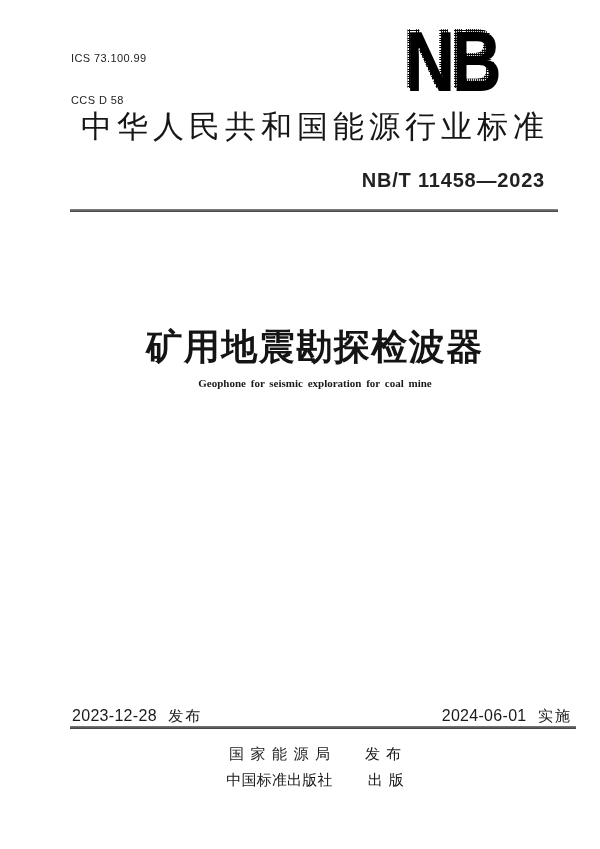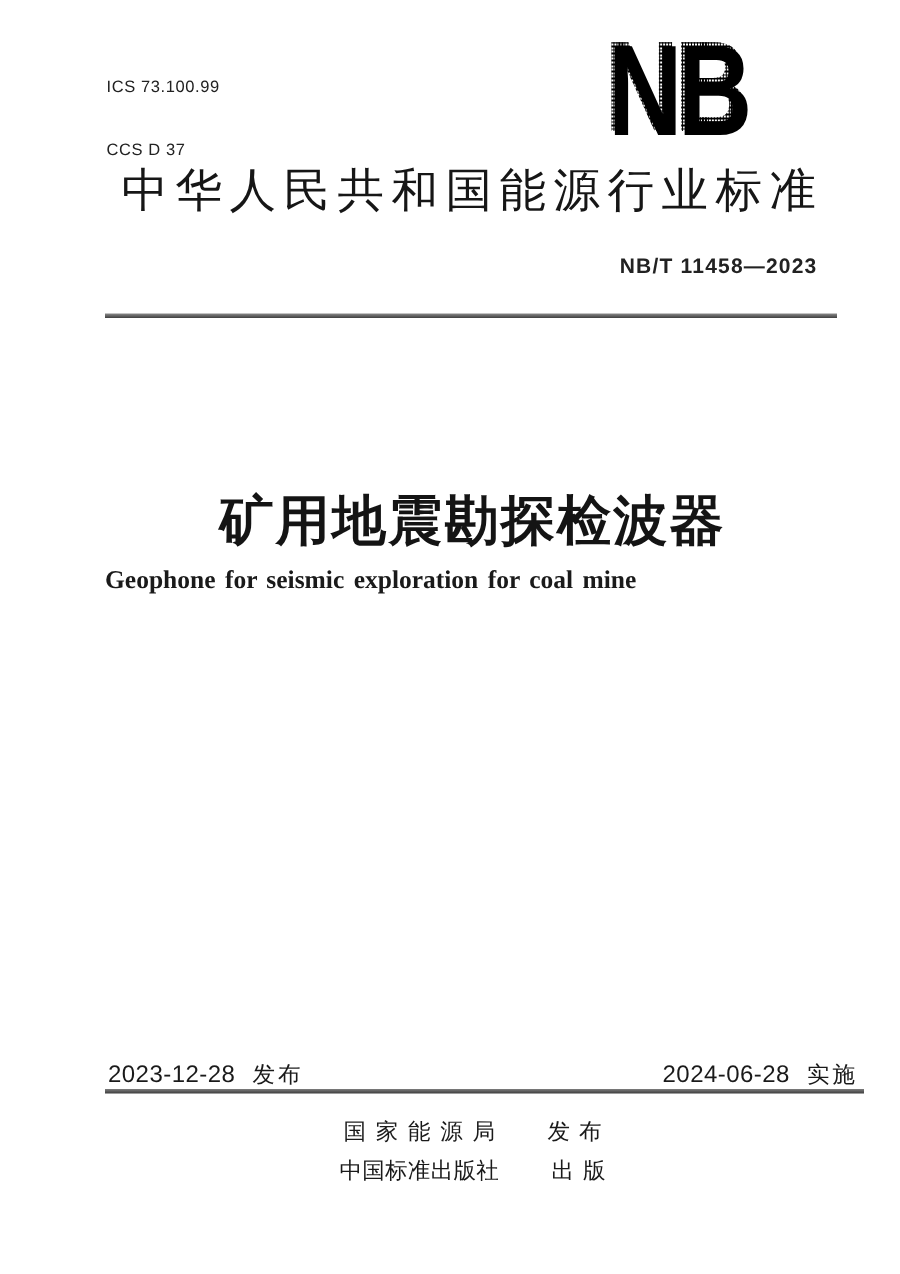--- a/index.html
+++ b/index.html
@@ -65,21 +65,21 @@
     font-size: 31px;
     font-weight: normal;
     letter-spacing: 5px;
     white-space: nowrap;
     color: #161616;
   }
 
   .standard-code {
     position: absolute;
     top: 169px; right: 55px;
-    font-size: 14px;
+    font-size: 20px;
     font-weight: bold;
     letter-spacing: 0.8px;
     color: #222;
   }
 
   .rule-top {
     position: absolute;
     left: 70px; top: 209px;
     width: 488px; height: 2.5px;
     background: linear-gradient(to bottom, #8a8a8a, #3f3f3f);
@@ -94,21 +94,22 @@
     font-weight: bold;
     letter-spacing: 1.5px;
     color: #141414;
     white-space: nowrap;
   }
 
   .doc-title-en {
     position: absolute;
     left: 70px; top: 377px;
     width: 490px;
-    font-size: 17px;
+    text-align: center;
+    font-size: 11px;
     font-weight: bold;
     font-family: "Liberation Serif", serif;
     word-spacing: 2px;
     color: #1a1a1a;
     white-space: nowrap;
   }
 
   .dates-row {
     position: absolute;
     left: 72px; top: 707px;
@@ -147,21 +148,21 @@
   .pub-name.spread7 { letter-spacing: 0.2px; }
   .pub-action { margin-left: 35px; letter-spacing: 6px; margin-right: -6px; }
 </style>
 </head>
 <body>
 
 <div id="page">
 
   <div class="ics-block">
     <div>ICS 73.100.99</div>
-    <div>CCS D 37</div>
+    <div>CCS D 58</div>
   </div>
 
   <div class="nb-logo">
     <span class="nb-back">NB</span>
     <span class="nb-front">NB</span>
   </div>
 
   <div class="standard-type">中华人民共和国能源行业标准</div>
 
   <div class="standard-code">NB/T 11458—2023</div>
@@ -171,21 +172,21 @@
   <div class="doc-title-zh">矿用地震勘探检波器</div>
 
   <div class="doc-title-en">Geophone for seismic exploration for coal mine</div>
 
   <div class="dates-row">
     <div class="date-item">
       <span class="date-value">2023-12-28</span>
       <span class="date-label">发布</span>
     </div>
     <div class="date-item">
-      <span class="date-value">2024-06-28</span>
+      <span class="date-value">2024-06-01</span>
       <span class="date-label">实施</span>
     </div>
   </div>
 
   <div class="rule-bottom"></div>
 
   <div class="publishers">
     <div class="publisher-row">
       <span class="pub-name spread5">国家能源局</span>
       <span class="pub-action">发布</span>

